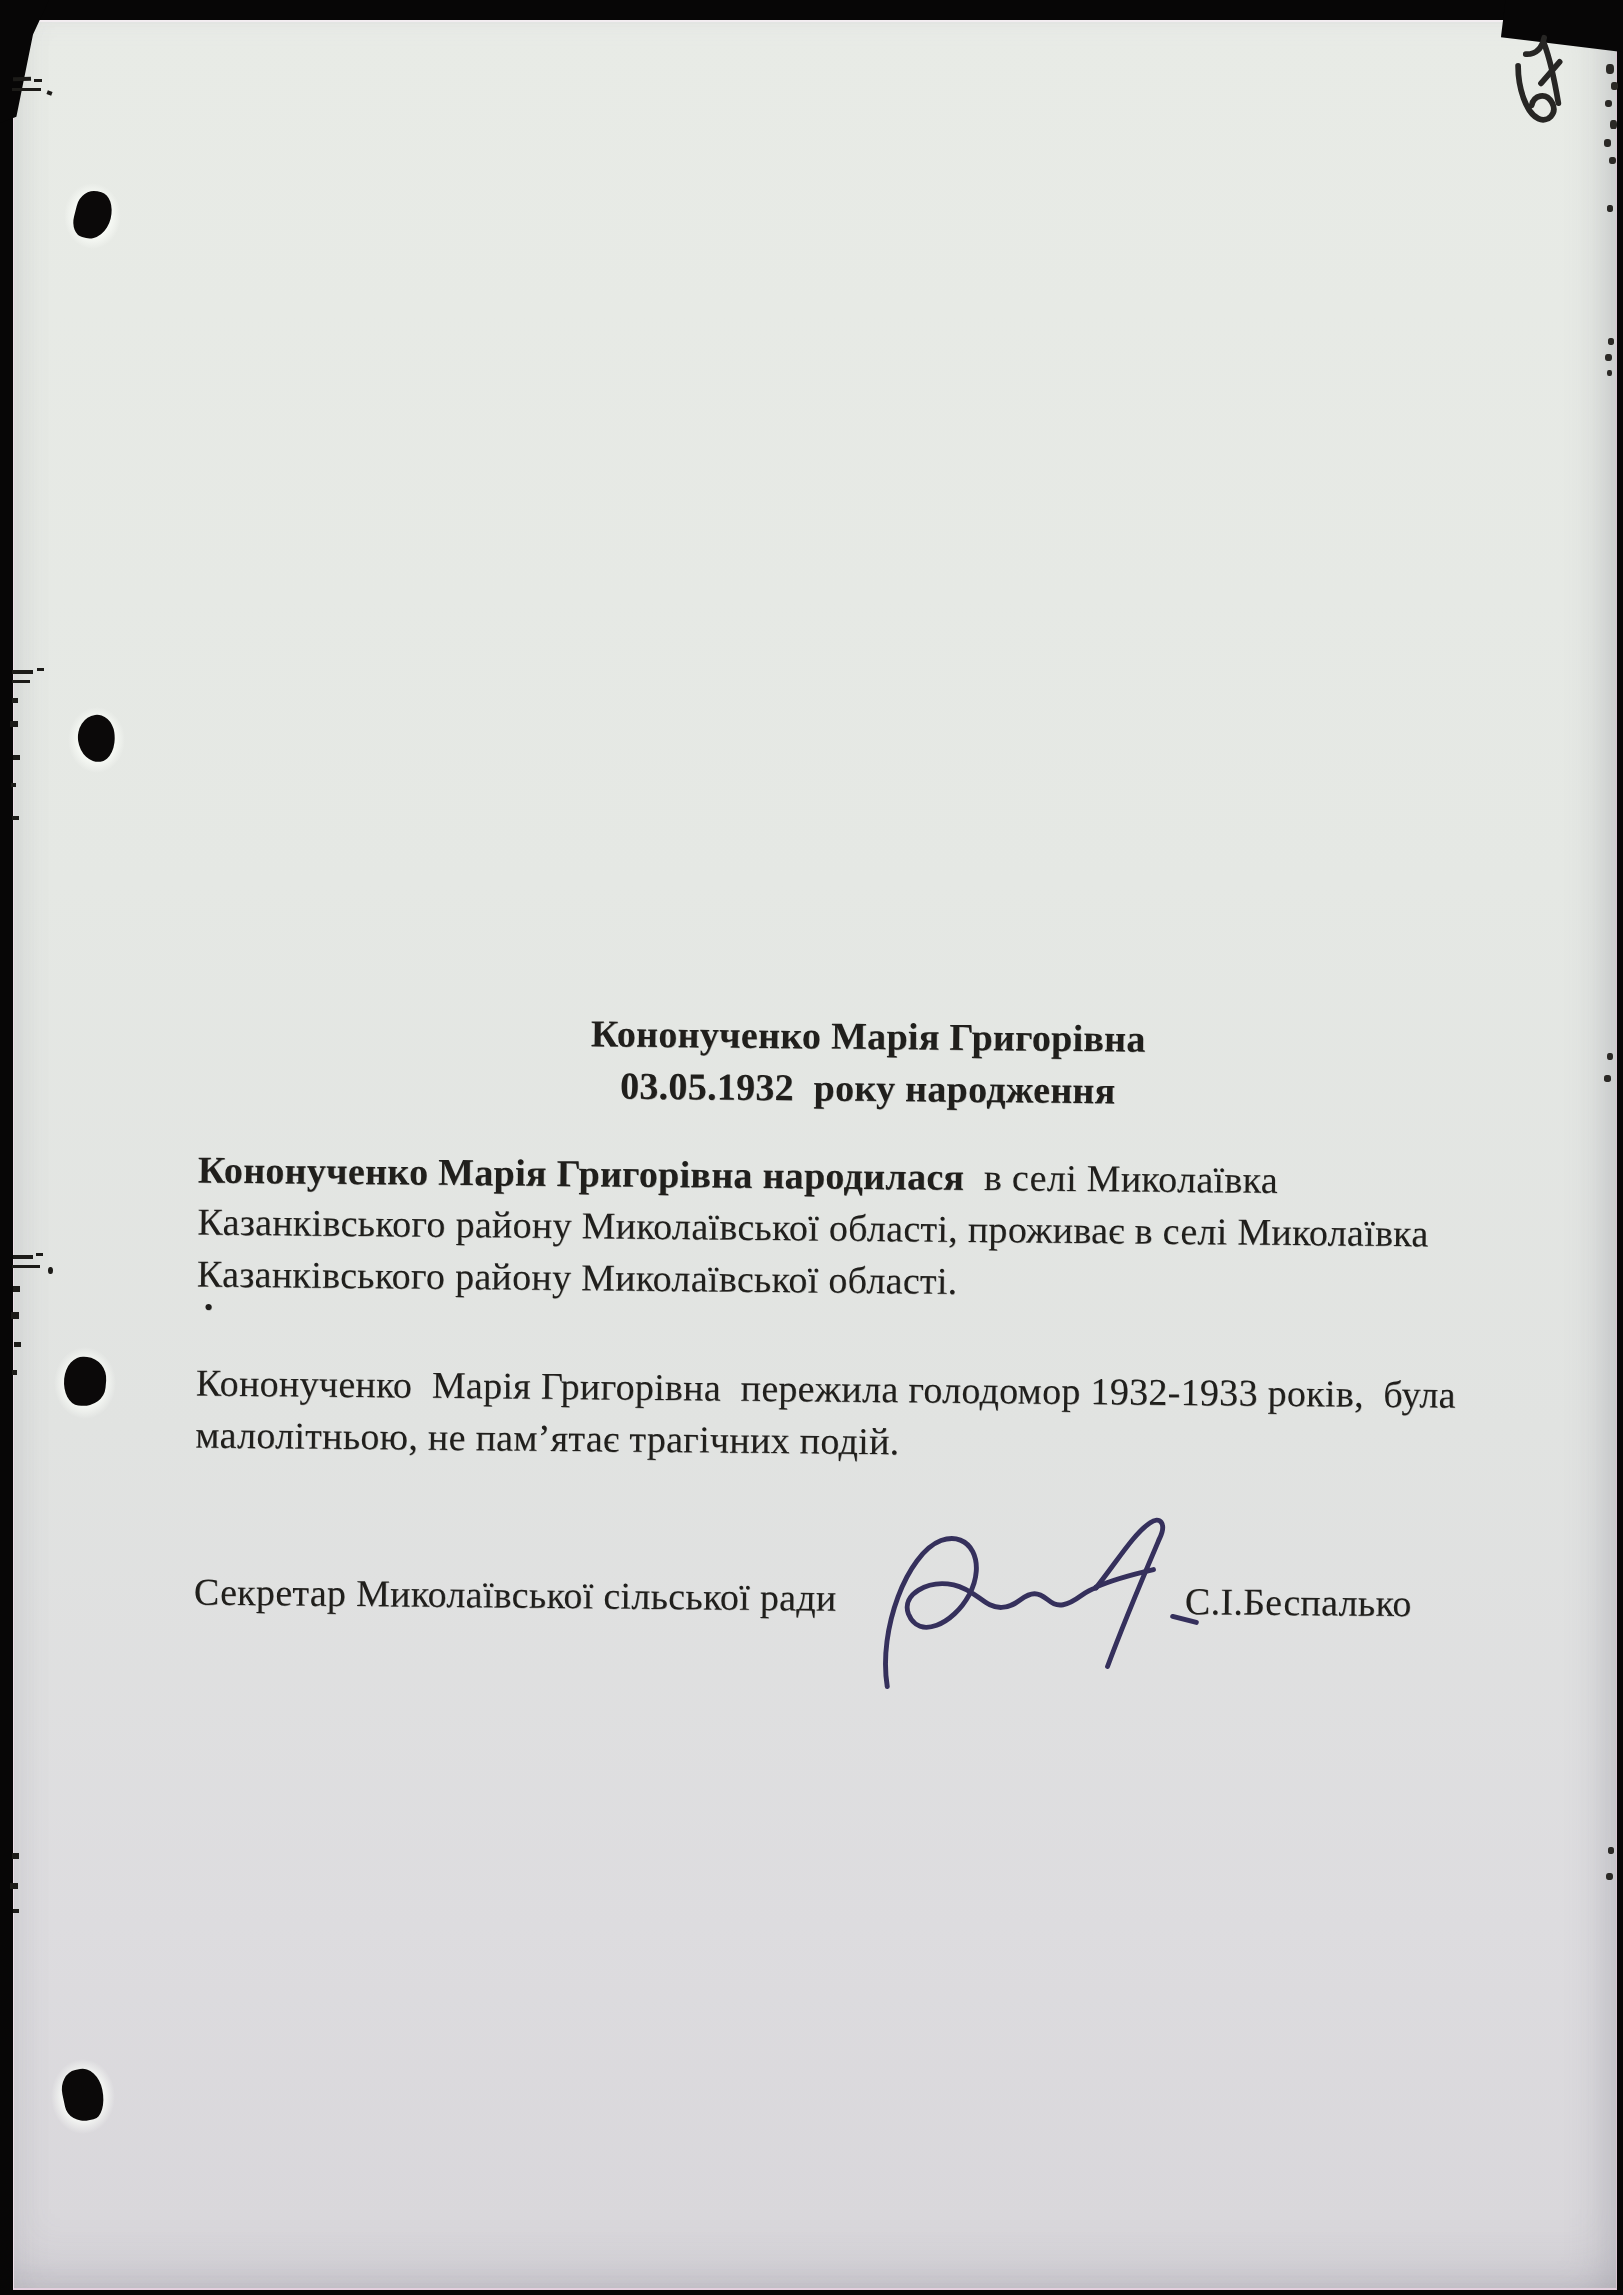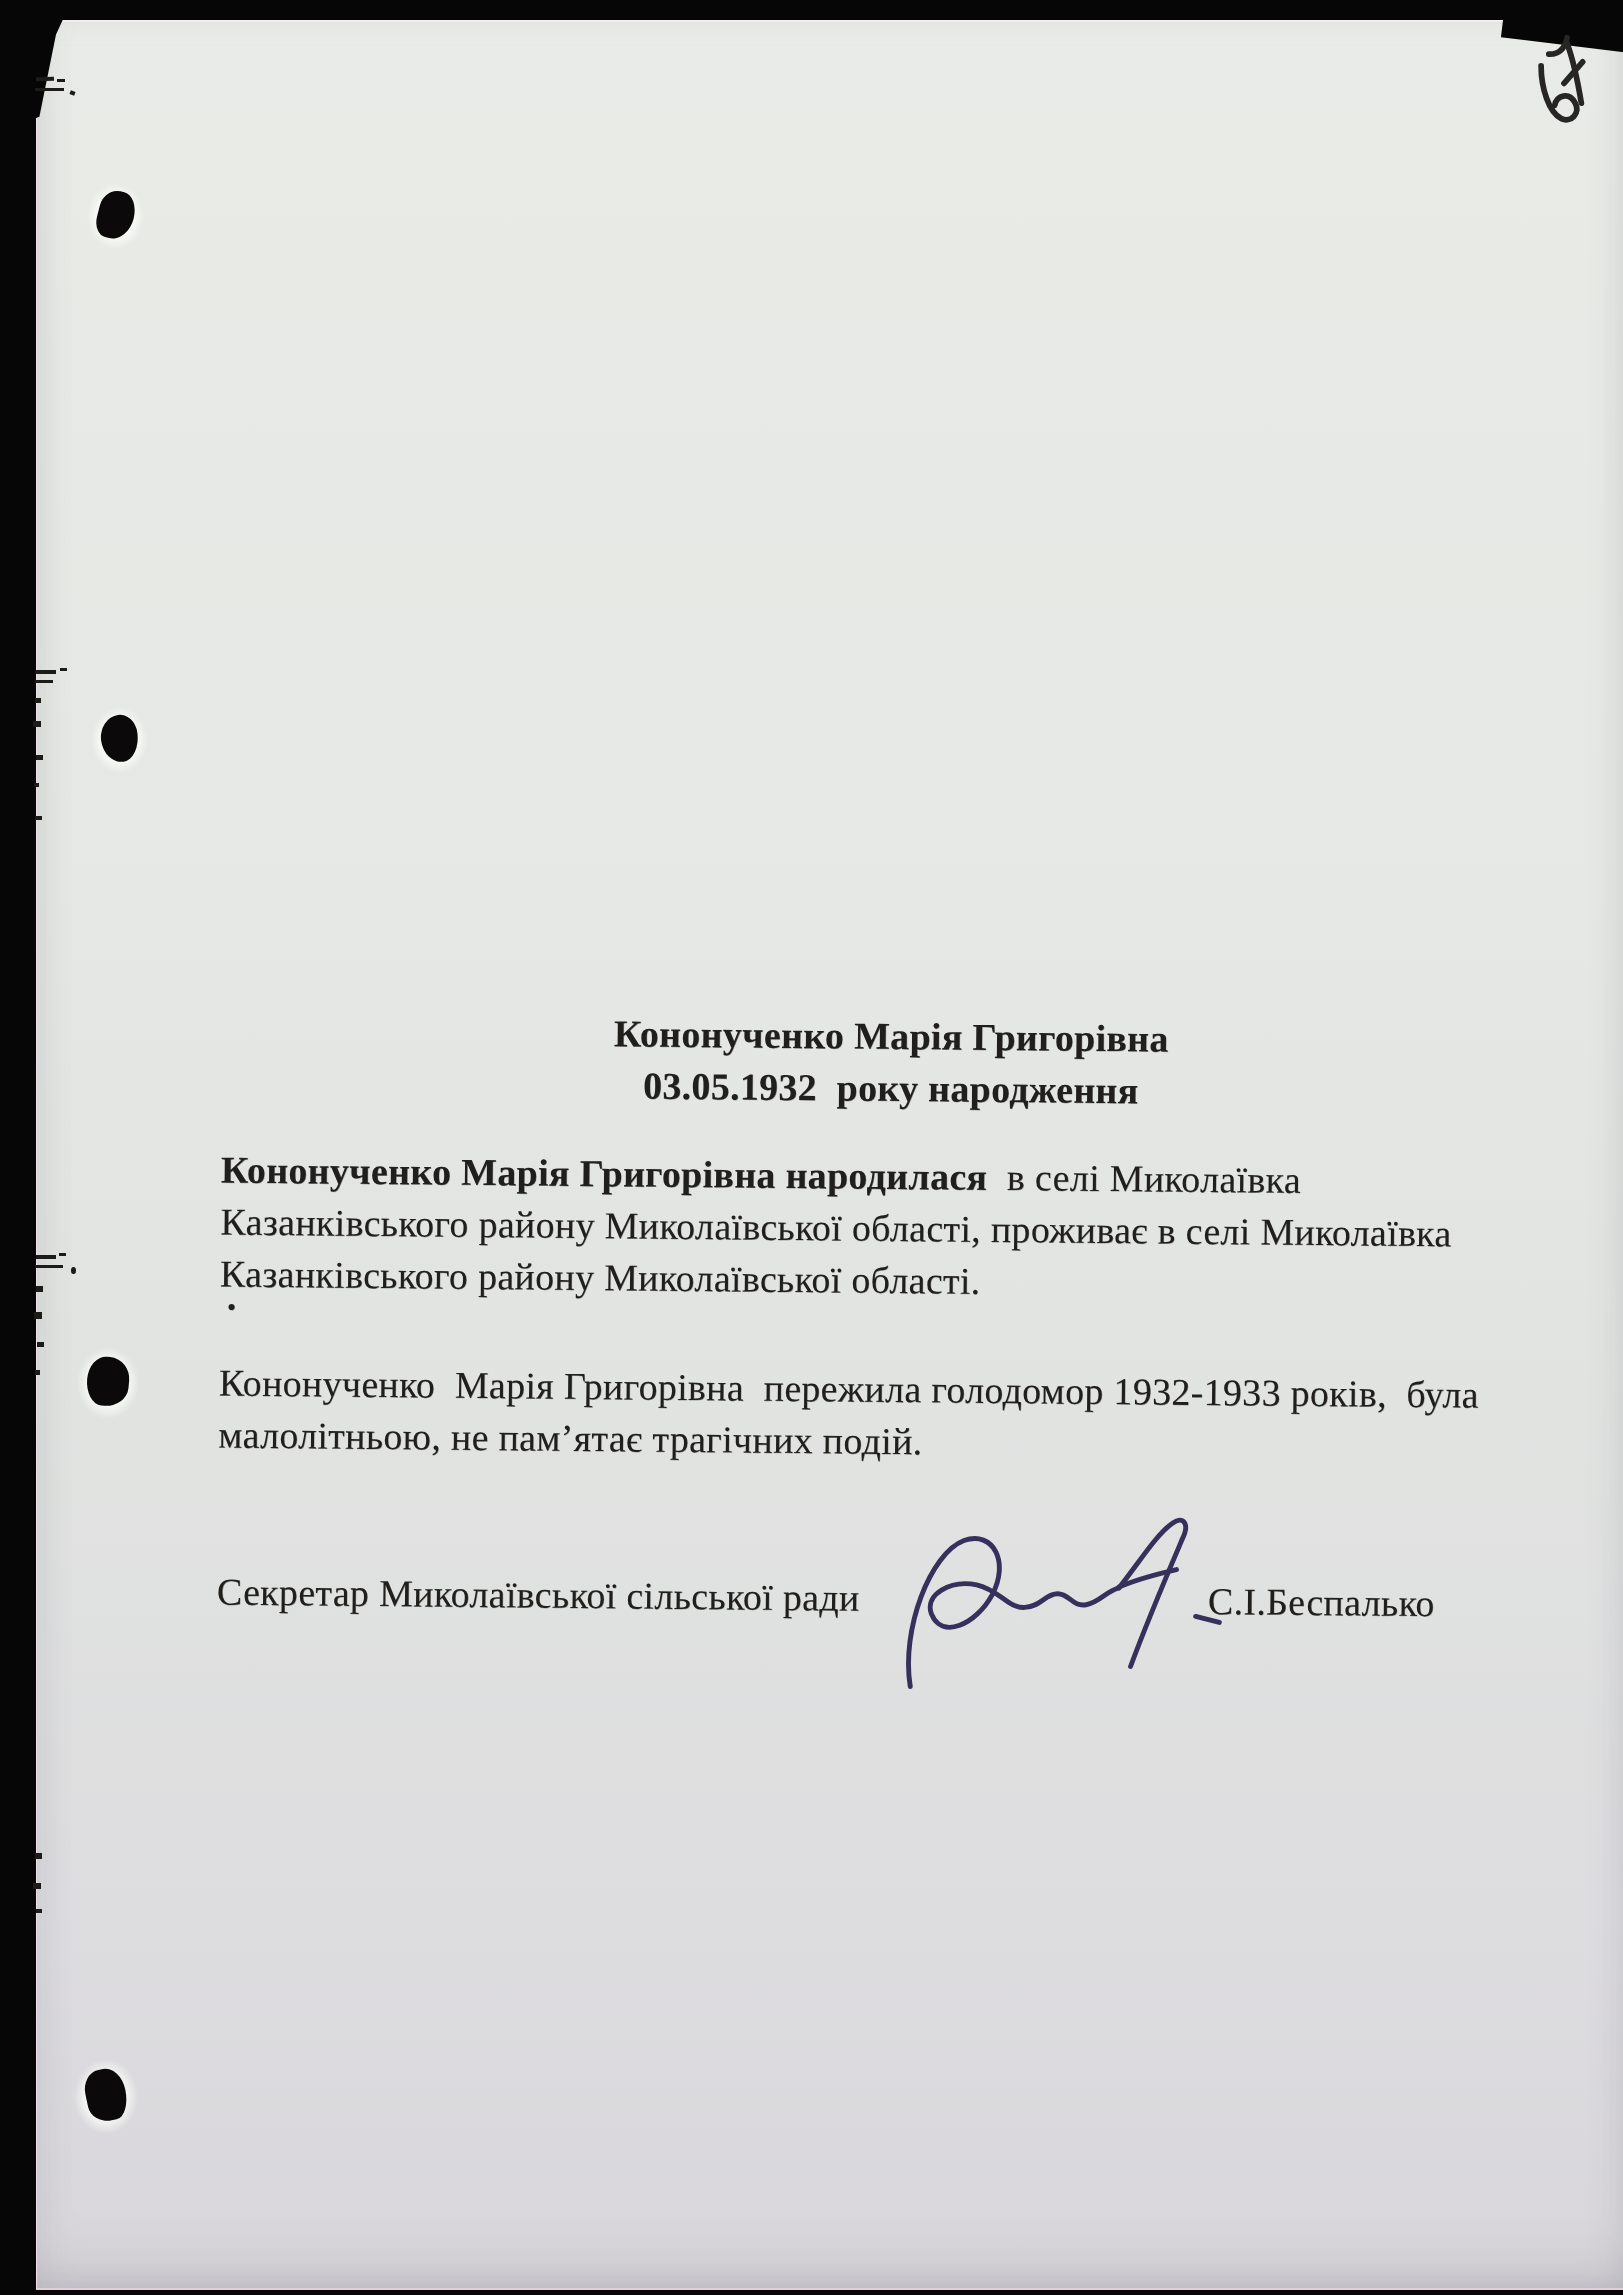--- a/index.html
+++ b/index.html
@@ -1,21 +1,21 @@
 <!DOCTYPE html>
 <html style="font-size:13px"><head>
 <meta charset="utf-8">
 <style>
   html,body{margin:0;padding:0;}
   body{
     width:1624px;height:2295px;position:relative;overflow:hidden;
     background:#070606;
     font-family:"Liberation Serif","DejaVu Serif",serif;
   }
-  .photo{position:absolute;inset:0;margin-left:23px;}
+  .photo{position:absolute;inset:0;}
   
   .paper{
     position:absolute;left:13px;top:19.7px;width:1602px;height:2266px;
     background:linear-gradient(180deg,#e8ebe6 0%,#e5e8e4 38%,#e1e3e1 62%,#dddcdf 84%,#d8d6da 100%);
     border-top:2.5px solid #f3edf1;
     border-left:1.6px solid #eedfe9;
     border-right:1.6px solid #d9c3d1;
     border-bottom:2.5px solid #e4cfdd;
     box-shadow:
       inset -28px 0 45px -23px rgba(108,108,124,.30),

